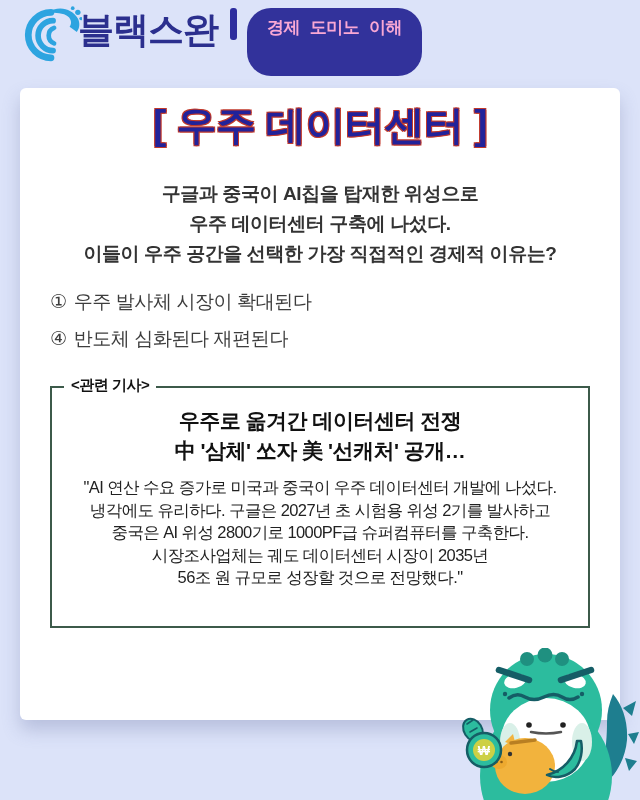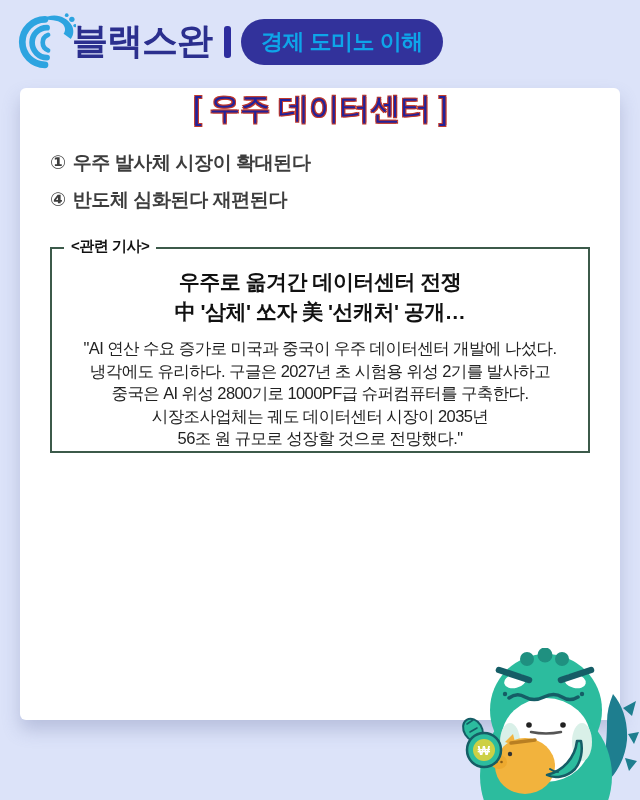--- a/index.html
+++ b/index.html
@@ -8,69 +8,70 @@
     position:relative;
     width:640px; height:800px;
     background:#dce3f9;
     font-family:"Liberation Sans","DejaVu Sans",sans-serif;
     overflow:hidden;
   }
 
   
   .header {
     position:absolute; top:0; left:0; width:640px; height:76px;
-    display:flex; align-items:center; padding-left:14px;
+    display:flex; padding-left:20px;
   }
   .logo-wave { width:62px; height:60px; margin-top:2px; flex:0 0 auto; }
   .brand {
     font-size:36px; font-weight:900; color:#2b2f8e;
     letter-spacing:-1px; margin-left:-4px; margin-top:6px;
   }
   .divider-bar {
     width:7px; height:32px; background:#2d2d9e; border-radius:3px;
     margin:8px 10px 0 12px;
   }
   .badge {
-    background:#32329b; color:#0ea5e9; font-weight:700; font-size:22px;
+    background:#32329b; color:#f9a8d4; font-weight:700; font-size:17px;
     padding:8px 20px; border-radius:24px; margin-top:8px;
     letter-spacing:-0.5px;
+    font-family:Liberation Mono, monospace;
   }
 
   
   .card {
     position:absolute; left:20px; top:88px; width:600px; height:632px;
     background:#ffffff; border-radius:6px;
     box-shadow:0 10px 18px rgba(100,110,160,0.30);
     z-index:1;
   }
   .card-title {
-    text-align:center;
-    font-size:31px; font-weight:400; color:#22229a;
+    margin-top:10px; text-align:center;
+    font-size:40px; font-weight:700; color:#22229a;
     letter-spacing:-0.5px;
     text-shadow:-1px -1px 0 #c0392b, 1px -1px 0 #c0392b,
                 -1px 1px 0 #c0392b, 1px 1px 0 #c0392b;
   }
   .question {
     margin-top:26px; text-align:center;
     font-size:19px; font-weight:700; color:#333333;
     line-height:30px; letter-spacing:-0.4px;
   }
   .options { margin:22px 0 0 30px; }
   .option-row {
-    font-size:19px; font-weight:700; color:#3d3d3d;
+    font-size:19px; font-weight:400; color:#3d3d3d;
     letter-spacing:-0.4px; margin-bottom:15px; line-height:22px;
   }
   .option-row .num { margin-right:7px; }
 
   
   .article-box {
     position:relative;
     margin:36px 30px 0 30px;
     border:2px solid #3c5a4a;
-    height:206px;
+    height:242px;
     background:#ffffff;
   }
   .article-label {
     position:absolute; top:-12px; left:12px;
     background:#ffffff; padding:0 7px;
     font-size:15px; font-weight:700; color:#111111;
     letter-spacing:-0.5px;
   }
   .article-headline {
     margin-top:18px; text-align:center;
@@ -104,20 +105,25 @@
   </svg>
   <div class="brand">블랙스완</div>
   <div class="divider-bar"></div>
   <div class="badge">경제 도미노 이해</div>
 </div>
 
 <div class="card">
 
   <div class="card-title">[ 우주 데이터센터 ]</div>
 
+  <div class="question">
+    <div>구글과 중국이 AI칩을 탑재한 위성으로</div>
+    <div>우주 데이터센터 구축에 나섰다.</div>
+    <div>이들이 우주 공간을 선택한 가장 직접적인 경제적 이유는?</div>
+  </div>
 
   <div class="options">
     <div class="option-row">
       <span class="num">①</span><span>우주 발사체 시장이 확대된다</span>
     </div>
     <div class="option-row">
       <span class="num">④</span><span>반도체 심화된다 재편된다</span>
     </div>
   </div>
 

